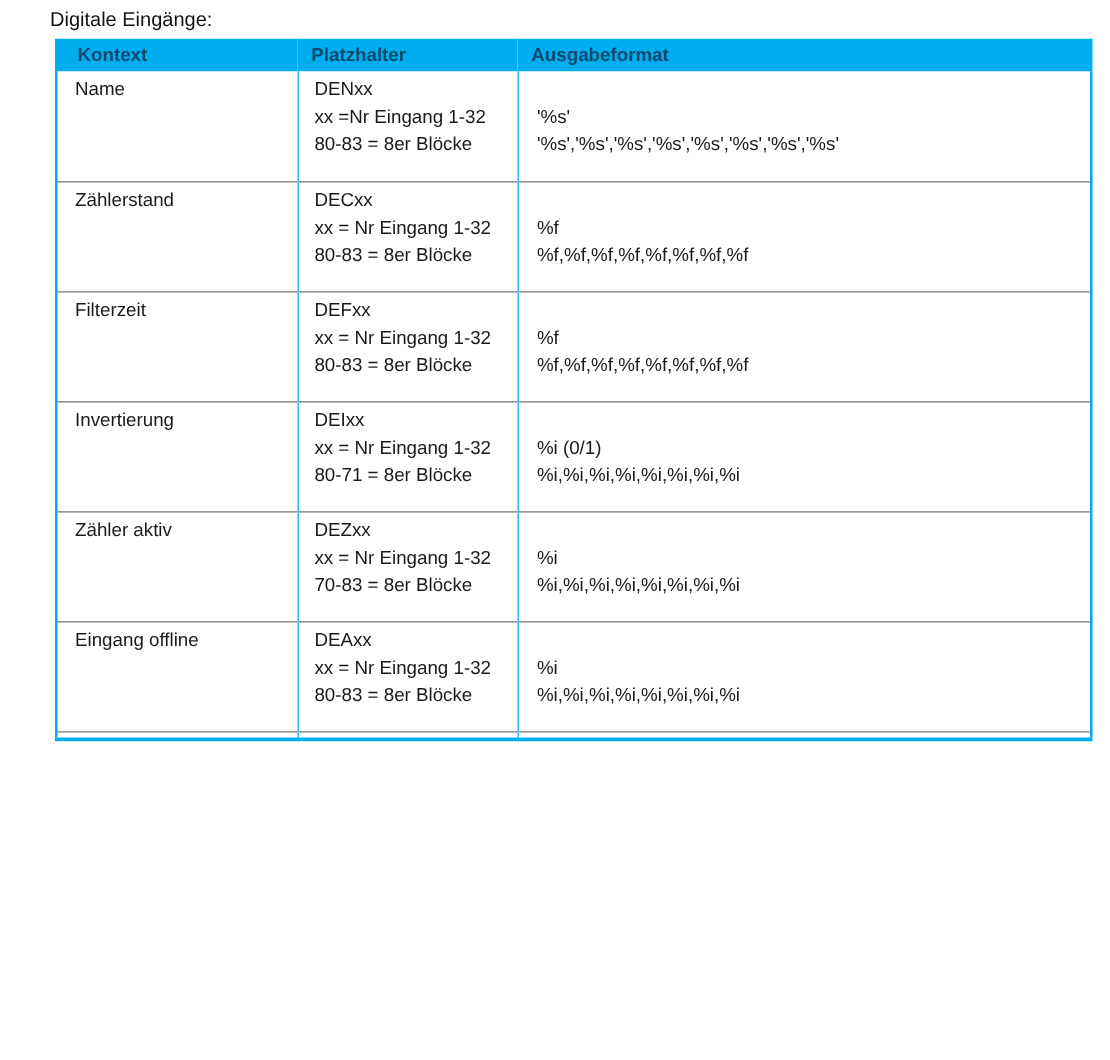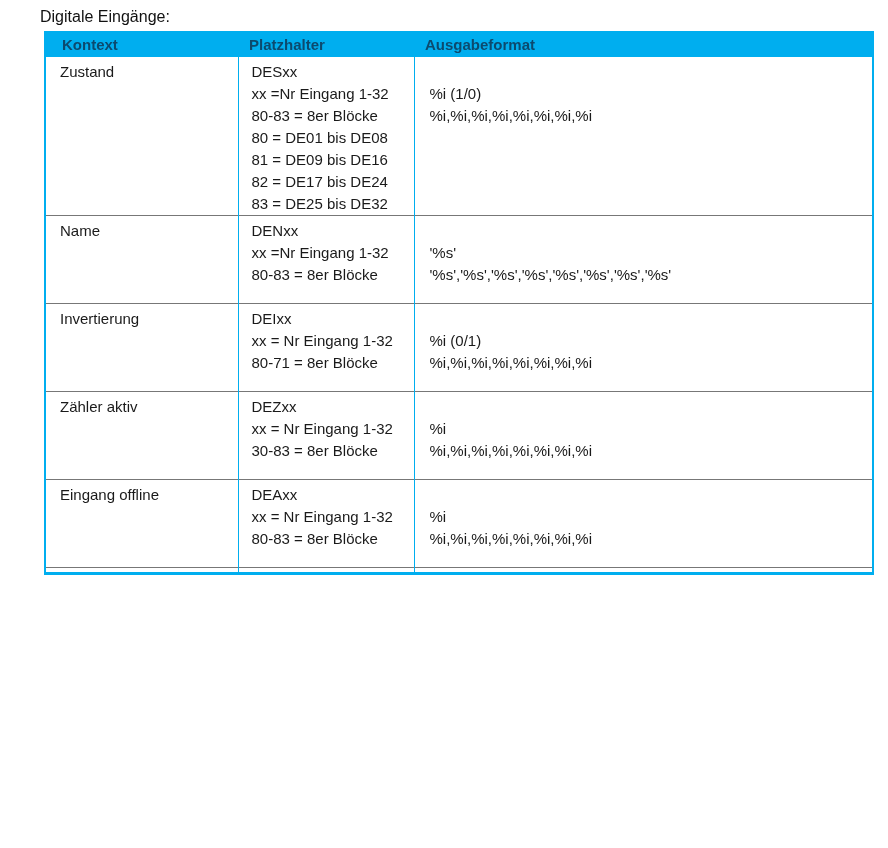--- a/index.html
+++ b/index.html
@@ -73,62 +73,67 @@
         <col class="c3">
     </colgroup>
     <thead>
       <tr>
         <th class="h1">Kontext</th>
         <th>Platzhalter</th>
         <th>Ausgabeformat</th>
       </tr>
     </thead>
     <tbody id="table-body">
-  <tr class="first">
-    <td class="c1">Zustand</td>
-    <td class="c2">DESxx
-xx =Nr Eingang 1-32
-80-83 = 8er Blöcke
-80 = DE01 bis DE08
-81 = DE09 bis DE16
-82 = DE17 bis DE24
-83 = DE25 bis DE32</td>
-    <td class="c3">
-%i (1/0)
-%i,%i,%i,%i,%i,%i,%i,%i</td>
-  </tr>
 
   <tr>
     <td class="c1">Name</td>
     <td class="c2">DENxx
 xx =Nr Eingang 1-32
 80-83 = 8er Blöcke</td>
     <td class="c3">
 '%s'
 '%s','%s','%s','%s','%s','%s','%s','%s'</td>
   </tr>
 
+  <tr>
+    <td class="c1">Zählerstand</td>
+    <td class="c2">DECxx
+xx = Nr Eingang 1-32
+80-83 = 8er Blöcke</td>
+    <td class="c3">
+%f
+%f,%f,%f,%f,%f,%f,%f,%f</td>
+  </tr>
 
+  <tr>
+    <td class="c1">Filterzeit</td>
+    <td class="c2">DEFxx
+xx = Nr Eingang 1-32
+80-83 = 8er Blöcke</td>
+    <td class="c3">
+%f
+%f,%f,%f,%f,%f,%f,%f,%f</td>
+  </tr>
 
 
   <tr>
     <td class="c1">Invertierung</td>
     <td class="c2">DEIxx
 xx = Nr Eingang 1-32
 80-71 = 8er Blöcke</td>
     <td class="c3">
 %i (0/1)
 %i,%i,%i,%i,%i,%i,%i,%i</td>
   </tr>
 
   <tr>
     <td class="c1">Zähler aktiv</td>
     <td class="c2">DEZxx
 xx = Nr Eingang 1-32
-30-83 = 8er Blöcke</td>
+70-83 = 8er Blöcke</td>
     <td class="c3">
 %i
 %i,%i,%i,%i,%i,%i,%i,%i</td>
   </tr>
 
   <tr>
     <td class="c1">Eingang offline</td>
     <td class="c2">DEAxx
 xx = Nr Eingang 1-32
 80-83 = 8er Blöcke</td>

